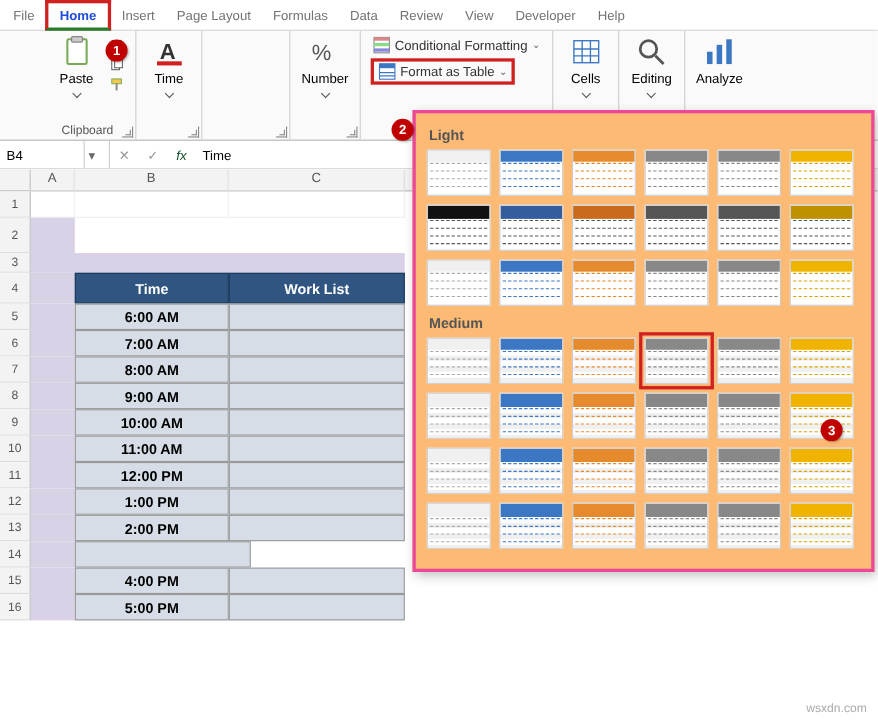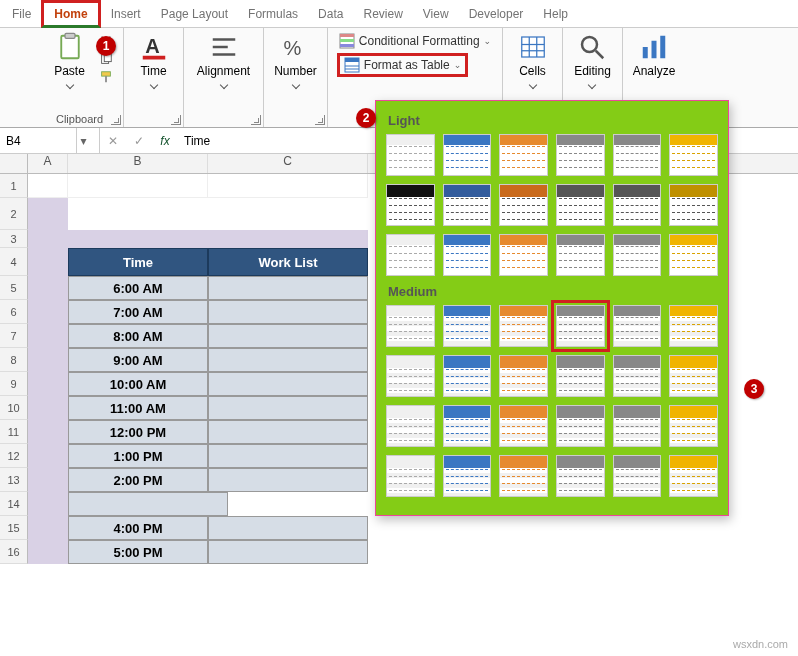--- a/index.html
+++ b/index.html
@@ -1,21 +1,21 @@
 <!DOCTYPE html>
 <html><head>
 <meta charset="utf-8">
 <style>
 * { box-sizing: border-box; margin: 0; padding: 0; }
 body { font-family: "Segoe UI", Arial, sans-serif; font-size: 12px; background: #fff; width: 798px; height: 656px; overflow: hidden; position: relative; }
 
 
 .tabs { display: flex; align-items: center; height: 28px; border-bottom: 1px solid #ccc; background:#fff; padding-left:2px;}
 .tab { padding: 4px 10px; cursor: pointer; color:#737373; }
-.tab.active { color:#c2410c; border:3px solid #d02020; border-bottom:3px solid #2b7a2b; font-weight:600;}
+.tab.active { color:#1d4ed8; border:3px solid #d02020; border-bottom:3px solid #2b7a2b; font-weight:600;}
 
 
 .ribbon { display:flex; height:100px; border-bottom:1px solid #aaa; background:#fafafa; }
 .group { border-right:1px solid #ccc; padding:4px 6px 2px 6px; display:flex; flex-direction:column; justify-content:space-between; align-items:center; position:relative;}
 .group-label { font-size:11px; color:#555; text-align:center; }
 .group-top { display:flex; align-items:flex-start; gap:4px; flex:1;}
 .group-big { display:flex; flex-direction:column; align-items:center; justify-content:space-between; gap:2px; width:48px;}
 .group-big .big-icon { width:30px; height:30px; }
 .drop-arrow { width:6px; height:6px; border-left:1px solid #555; border-bottom:1px solid #555; transform:rotate(-45deg); margin-top:2px;}
 .launcher { position:absolute; bottom:2px; right:2px; width:10px; height:10px; border:1px solid #888; border-top:none; border-left:none;}
@@ -67,21 +67,21 @@
 .title-row .cell{ background:#d9d1e5; border:none; font-weight:bold; color:#333; justify-content:flex-start; height:32px;}
 .title-row{ height:32px;}
 .gap-row{ height:18px;}
 .gap-row .cell{ background:#d9d1e5; border:none;}
 
 .tbl-head{ height:28px;}
 .tbl-head .dcell{ background:#305580; color:#fff; font-weight:bold; border:1px solid #1c3a5c; justify-content:center;}
 .data .dcell{ background:#d6dde6; border:1px solid #999; justify-content:center; font-weight:600;}
 
 
-.gallery{ position:absolute; top:100px; left:375px; width:354px; background:#84cc16; border:1px solid #ec4899; box-shadow:2px 4px 10px rgba(0,0,0,.25); z-index:40; padding:6px 10px 10px 10px;}
+.gallery{ position:absolute; top:100px; left:375px; width:420px; background:#fdba74; border:3px solid #ec4899; box-shadow:2px 4px 10px rgba(0,0,0,.25); z-index:40; padding:6px 10px 10px 10px;}
 .gallery h4{ font-size:13px; font-weight:bold; margin:6px 0 6px 2px; color:#555;}
 .thumb-row{ display:flex; gap:8px; margin-bottom:8px;}
 .thumb{ width:58px; height:42px; border:1px solid #ccc; display:flex; flex-direction:column; overflow:hidden; cursor:pointer; background:#fff;}
 .thumb.hl{ outline:3px solid #d02020; outline-offset:2px;}
 .t-head{ height:10px; width:100%;}
 .t-body{ flex:1; display:flex; flex-direction:column;}
 .t-line{ height:5px; margin:1px 2px; border-top:1px dashed #555;}
 
 .c-none .t-head{ background:#f0f0f0;} .c-none .t-line{border-color:#aaa;}
 .c-blue .t-head{ background:#3b77c2;} .c-blue .t-line{border-color:#3b77c2;}
@@ -152,29 +152,20 @@
           <text x="5" y="17" font-size="16" font-weight="bold" fill="#333">A</text>
           <rect x="3" y="19" width="18" height="3" fill="#d02020"></rect>
         </svg>
       <span>Time</span>
       <span class="drop-arrow"></span>
     </div>
     <div class="launcher"></div>
   </div>
 
   <div class="group align-group">
-    <div class="group-big" style="width:auto;">
-      <svg class="big-icon" viewBox="0 0 24 24">
-          <line x1="3" y1="6" x2="21" y2="6" stroke="#555" stroke-width="2"></line>
-          <line x1="3" y1="12" x2="15" y2="12" stroke="#555" stroke-width="2"></line>
-          <line x1="3" y1="18" x2="21" y2="18" stroke="#555" stroke-width="2"></line>
-        </svg>
-      <span>Alignment</span>
-      <span class="drop-arrow"></span>
-    </div>
     <div class="launcher"></div>
   </div>
 
   <div class="group number-group">
     <div class="group-big" style="width:auto;">
       <svg class="big-icon" viewBox="0 0 24 24">
           <text x="2" y="18" font-size="16" fill="#555">%</text>
         </svg>
       <span>Number</span>
       <span class="drop-arrow"></span>

